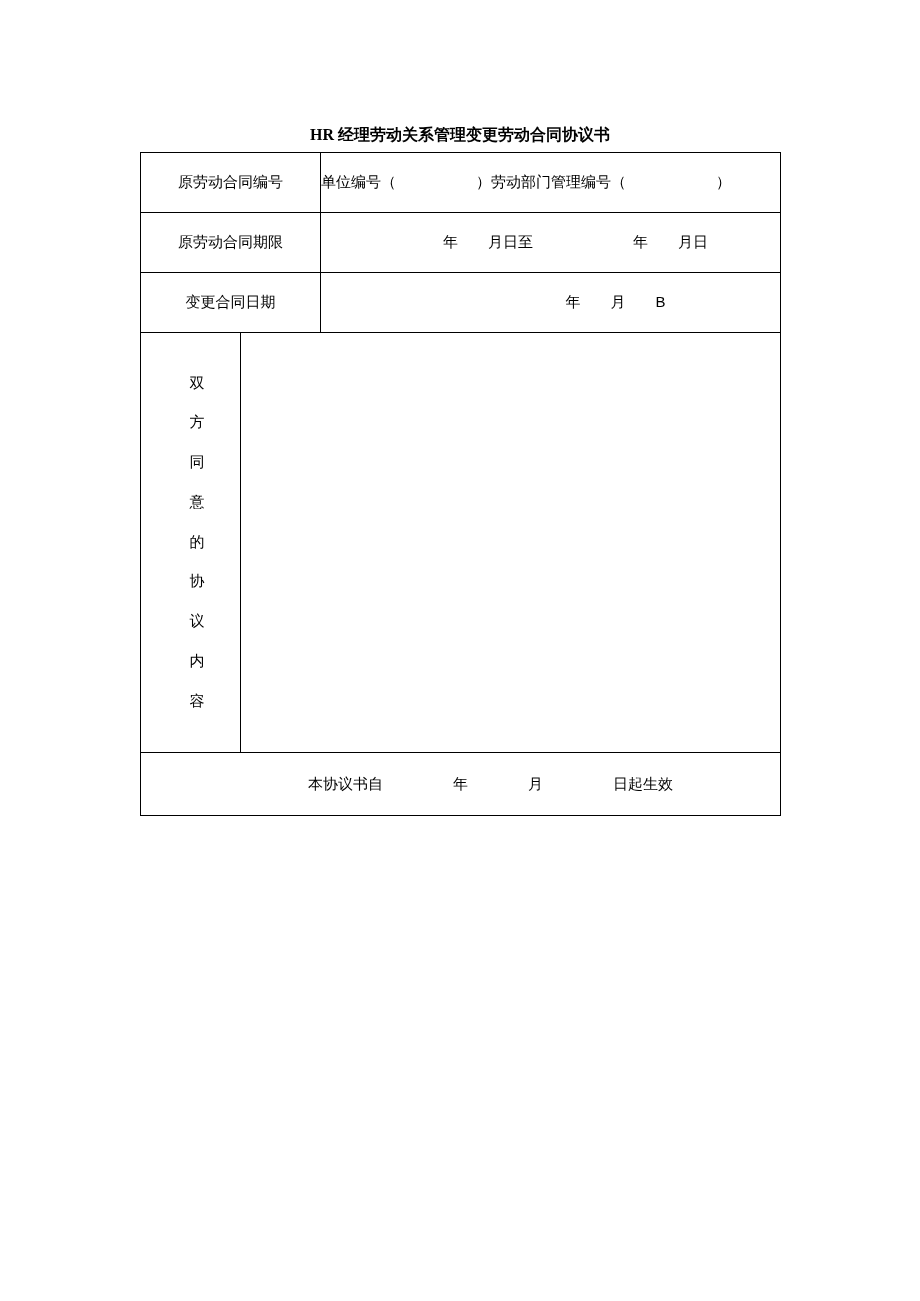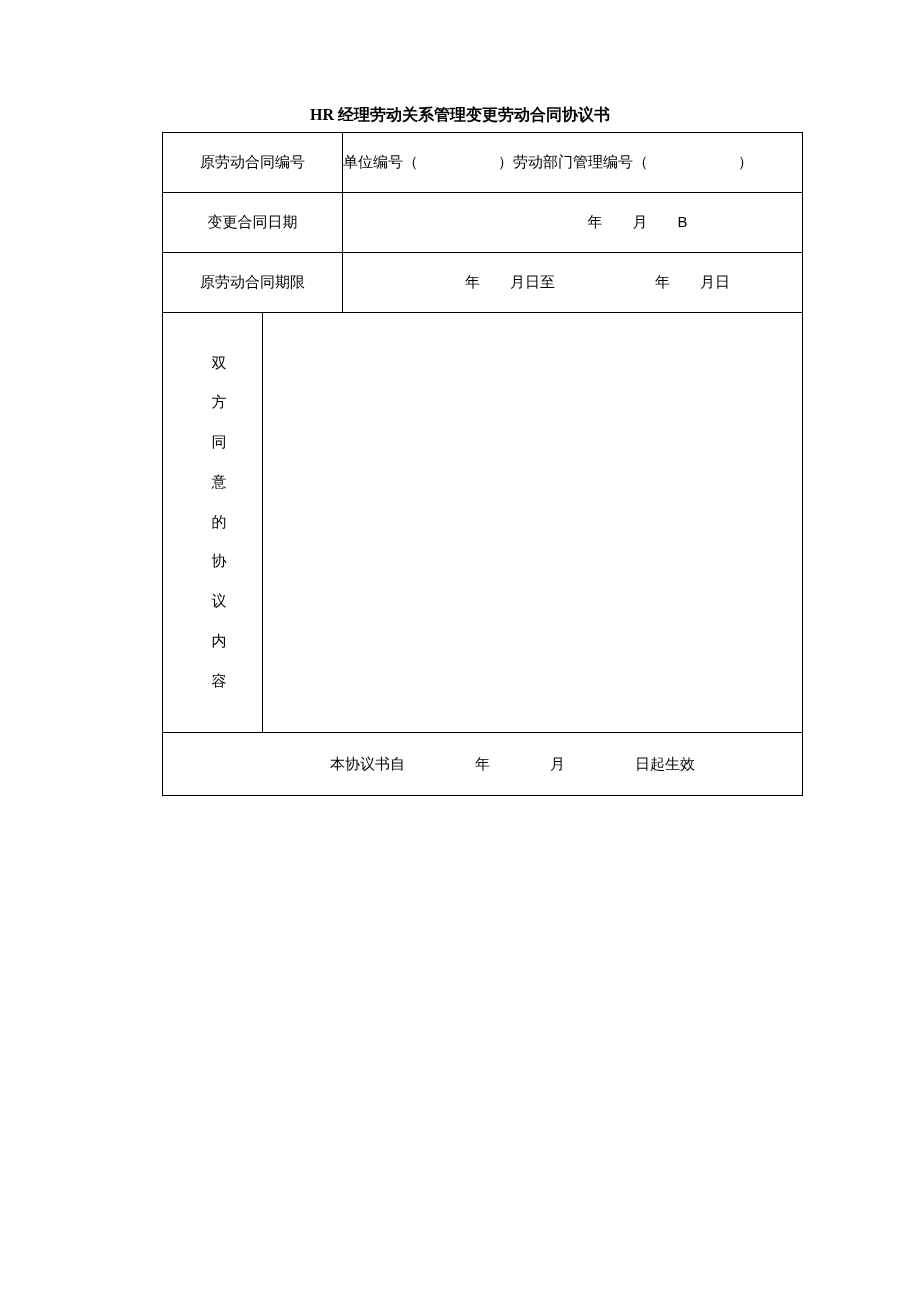--- a/index.html
+++ b/index.html
@@ -14,26 +14,26 @@
     }
     .page {
       width: 640px;
       margin: 0 auto;
     }
     .title {
       text-align: center;
       font-weight: bold;
       font-size: 16px;
       margin-bottom: 6px;
+      margin-top: 20px;
     }
     table {
       border-collapse: collapse;
       width: 100%;
       table-layout: fixed;
-      margin-left: 22px;
     }
     td {
       border: 1px solid #000;
       vertical-align: middle;
       padding: 0 6px;
       font-size: 15px;
     }
     .lh { text-align: center; height: 60px; }
     .vlabel {
       width: 100px;
@@ -65,29 +65,29 @@
         <col style="width:100px">
     </colgroup>
     <tbody>
         <tr>
       <td class="lh" colspan="2">原劳动合同编号</td>
       <td class="lh p4" colspan="6" style="text-align:left">
         <span>单位编号（</span><span style="display:inline-block;width:80px"></span><span>）劳动部门管理编号（</span><span style="display:inline-block;width:90px"></span><span>）</span>
       </td>
     </tr>
     <tr>
+      <td class="lh" colspan="2">原劳动合同期限</td>
+      <td class="lh" colspan="6">
+        <span style="display:inline-block;width:50px"></span><span>年</span><span style="display:inline-block;width:30px"></span><span>月日至</span><span style="display:inline-block;width:100px"></span><span>年</span><span style="display:inline-block;width:30px"></span><span>月日</span>
+      </td>
+    </tr>
+    <tr>
       <td class="lh" colspan="2">变更合同日期</td>
       <td class="lh" colspan="6">
         <span style="display:inline-block;width:130px"></span><span>年</span><span style="display:inline-block;width:30px"></span><span>月</span><span style="display:inline-block;width:30px"></span><span style="font-family:Arial,sans-serif">B</span>
-      </td>
-    </tr>
-    <tr>
-      <td class="lh" colspan="2">原劳动合同期限</td>
-      <td class="lh" colspan="6">
-        <span style="display:inline-block;width:50px"></span><span>年</span><span style="display:inline-block;width:30px"></span><span>月日至</span><span style="display:inline-block;width:100px"></span><span>年</span><span style="display:inline-block;width:30px"></span><span>月日</span>
       </td>
     </tr>
     <tr class="row5">
       <td>
         <div class="vlabel">
           <span>双</span>
               <span>方</span>
               <span>同</span>
               <span>意</span>
               <span>的</span>

